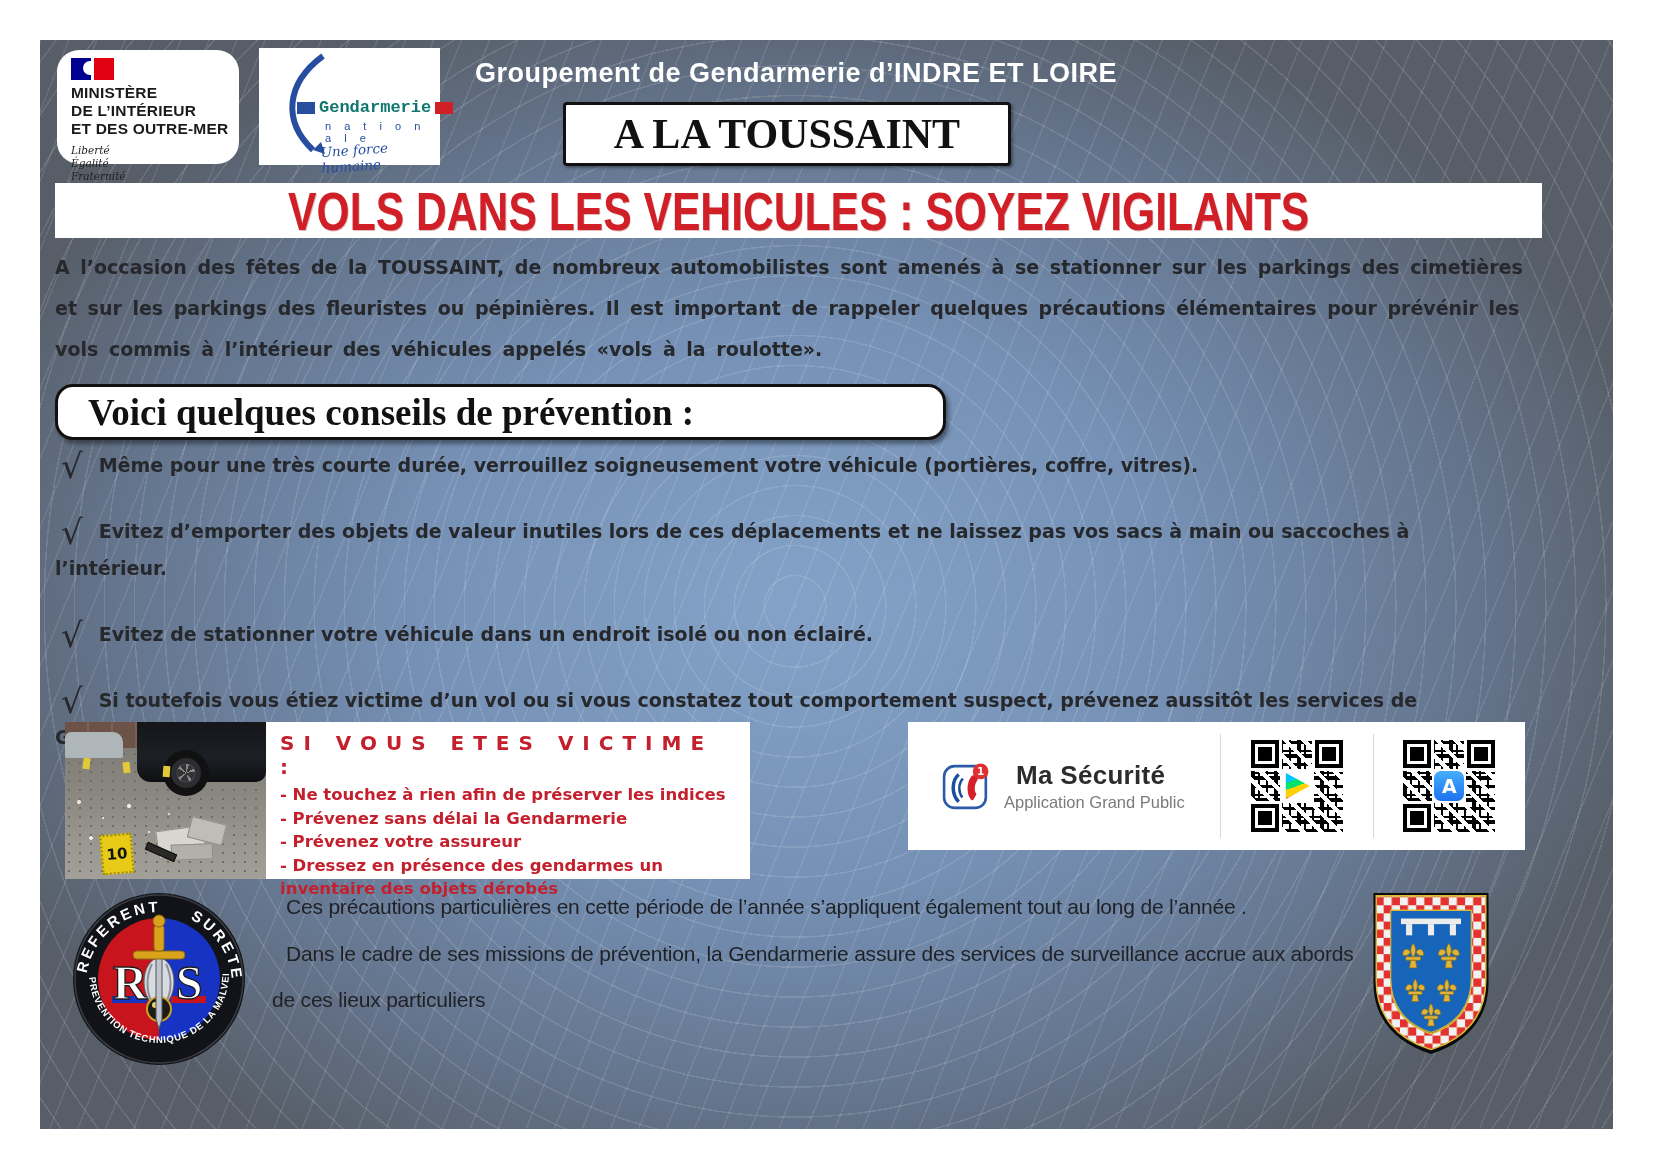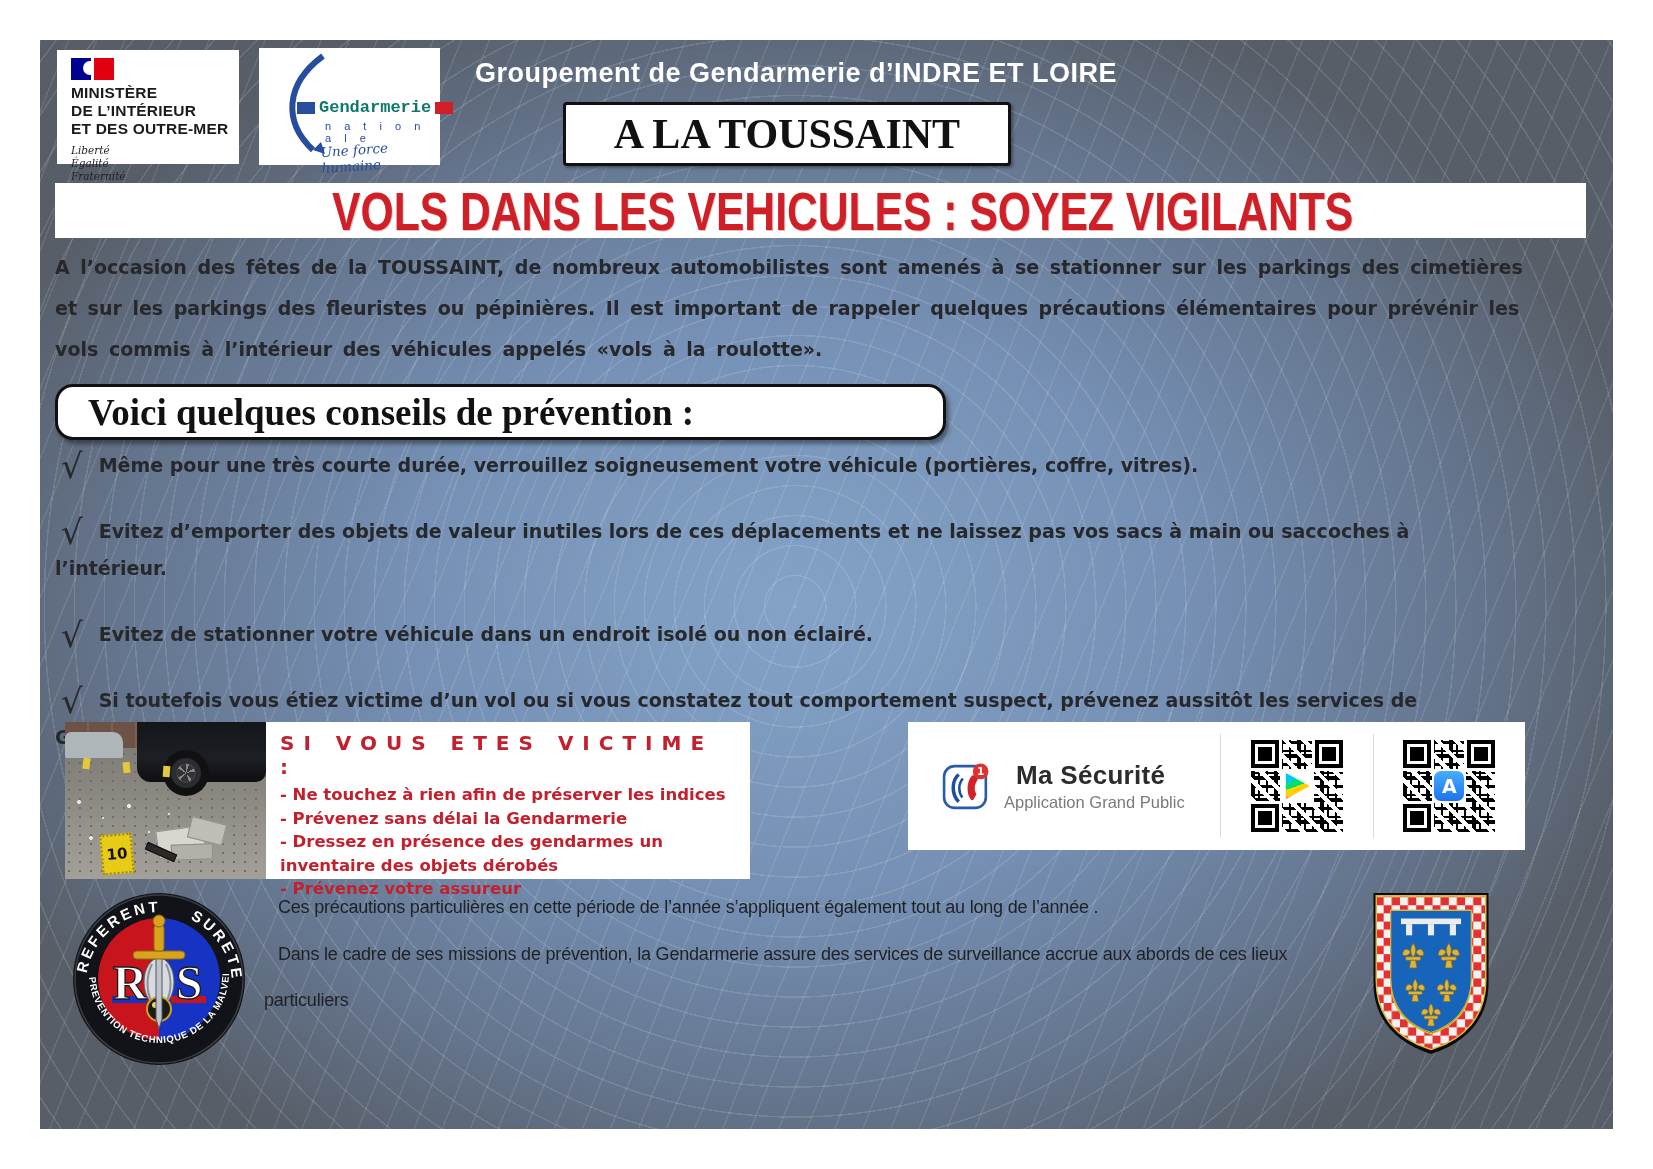--- a/index.html
+++ b/index.html
@@ -6,42 +6,42 @@
   body{font-family:"Liberation Sans",sans-serif;background:#ffffff;}
   .page{position:relative;width:1653px;height:1169px;background:#ffffff;overflow:hidden;}
   .bg{position:absolute;left:40px;top:40px;width:1573px;height:1089px;
       background:
         repeating-linear-gradient(112deg, rgba(255,255,255,0.10) 0 1.5px, transparent 1.5px 26px),
         repeating-radial-gradient(circle at 48% 52%, rgba(255,255,255,0.12) 0 1.5px, transparent 1.5px 30px),
         radial-gradient(ellipse 880px 640px at 48% 52%, #84a2c8 0%, #7590b4 45%, #64748c 78%, #575e68 100%);}
   .abs{position:absolute;}
   
   .whitebox{background:#fff;}
-  .min-logo{left:57px;top:50px;width:182px;height:114px;padding:8px 0 0 14px;box-sizing:border-box;}
+  .min-logo{left:57px;top:50px;width:182px;height:114px;padding:8px 0 0 14px;box-sizing:border-box;border-radius:22px;}
   .flag{display:flex;height:22px;width:46px;margin-bottom:4px;}
   .flag .b{width:20px;background:#000091;position:relative;overflow:hidden;}
   .flag .b::after{content:"";position:absolute;right:-6px;top:3px;width:14px;height:14px;background:#fff;border-radius:50%;}
   .flag .w{width:3px;background:#fff;}
   .flag .r{width:20px;background:#e1000f;}
   .min-name{font-weight:bold;color:#1a1a1a;font-size:15.5px;line-height:18px;letter-spacing:.2px;}
   .min-motto{font-family:"DejaVu Serif",serif;font-style:italic;font-size:10.5px;color:#222;line-height:13px;margin-top:6px;}
   .gn-logo{left:259px;top:48px;width:181px;height:117px;box-sizing:border-box;}
   .gn-swoosh{position:absolute;left:2px;top:2px;}
   .gn-row{position:absolute;left:38px;top:50px;display:flex;align-items:center;gap:4px;}
   .gn-sq{width:18px;height:12px;}
   .gn-name{color:#0f766e;font-weight:bold;font-size:17px;font-family:Liberation Mono, monospace;}
   .gn-nat{position:absolute;left:66px;top:72px;color:#274d9f;font-size:11px;letter-spacing:5px;}
   .gn-tag{position:absolute;left:62px;top:92px;color:#274d9f;font-family:"DejaVu Serif",serif;font-style:italic;font-size:13.5px;transform:rotate(-4deg);}
   
   .hdr-title{left:426px;top:58px;width:740px;text-align:center;color:#fff;font-weight:bold;font-size:27px;letter-spacing:.5px;}
   .toussaint{left:563px;top:102px;width:442px;height:58px;background:#fff;border:3px solid #111;border-radius:4px;
              display:flex;align-items:center;justify-content:center;
              font-family:"Liberation Serif",serif;font-weight:bold;font-size:42px;color:#111;box-shadow:2px 2px 3px rgba(0,0,0,.35);}
   
-  .redbar{left:55px;top:183px;width:1487px;height:55px;background:#fff;display:flex;align-items:center;justify-content:center;overflow:hidden;padding-left:44px;}
+  .redbar{left:55px;top:183px;width:1487px;height:55px;background:#fff;display:flex;align-items:center;justify-content:center;overflow:hidden;}
   .redbar span{display:inline-block;color:#d01f26;font-weight:bold;font-size:52px;letter-spacing:0px;transform:scale(.82,1.04);white-space:nowrap;text-shadow:1px 1px 0 rgba(120,0,0,.25);}
   
   .intro{left:55px;top:247px;width:1480px;font-family:"DejaVu Sans",sans-serif;font-weight:bold;font-size:19px;line-height:41px;color:#26282c;word-spacing:4px;}
   
   .advice-box{left:55px;top:384px;width:855px;height:50px;background:#fff;border:3.5px solid #111;border-radius:18px;
               display:flex;align-items:center;padding-left:30px;box-sizing:content-box;
               font-family:"Liberation Serif",serif;font-weight:bold;font-size:37px;color:#111;box-shadow:3px 4px 4px rgba(0,0,0,.4);text-align:center;}
   .bullets{left:55px;top:447px;width:1395px;color:#26282c;}
   .bullets p{margin:0 0 29px 0;font-family:"DejaVu Sans",sans-serif;font-weight:bold;font-size:19px;line-height:37px;text-indent:0;}
   .tick{display:inline-block;font-size:34px;font-weight:normal;transform:translateY(6px);margin:0 16px 0 6px;line-height:0;}
@@ -88,21 +88,21 @@
       repeating-linear-gradient(45deg, transparent 0 9px, #fff 9px 13px),
       repeating-linear-gradient(90deg,#000 0 4px,transparent 4px 7px,#000 7px 9px,transparent 9px 15px,#000 15px 17px,transparent 17px 23px),
       repeating-linear-gradient(0deg,#000 0 3px,transparent 3px 8px,#000 8px 12px,transparent 12px 14px,#000 14px 16px,transparent 16px 22px);}
   .fndr{position:absolute;width:20px;height:20px;border:4px solid #000;background:#fff;box-shadow:0 0 0 3px #fff;}
   .fndr::after{content:"";position:absolute;inset:3px;background:#000;}
   .fndr.tl{left:5px;top:5px;}.fndr.tr{right:5px;top:5px;}.fndr.bl{left:5px;bottom:5px;}
   .qr-center{position:absolute;left:50%;top:50%;transform:translate(-50%,-50%);background:#fff;width:34px;height:34px;display:flex;align-items:center;justify-content:center;}
   .play-tri{width:26px;height:26px;clip-path:polygon(8% 0, 100% 50%, 8% 100%);background:linear-gradient(160deg,#00c4ff 0 30%,#00e170 30% 50%,#ffd100 50% 72%,#ff4245 72% 100%);}
   .as-logo{width:30px;height:30px;border-radius:7px;background:linear-gradient(180deg,#45aefc,#1d72ee);color:#fff;font-weight:bold;font-size:19px;display:flex;align-items:center;justify-content:center;font-family:"DejaVu Sans",sans-serif;}
   
-  .footer{left:264px;top:884px;width:1090px;color:#1f2125;font-size:18px;line-height:46.5px;}
+  .footer{left:272px;top:884px;width:1090px;color:#1f2125;font-size:21px;line-height:46.5px;}
   .footer p{margin:0;text-indent:14px;letter-spacing:-.2px;}
   
   .rs{left:72px;top:892px;width:174px;height:174px;}
   .shield{left:1367px;top:889px;width:128px;height:168px;}
 </style>
 </head>
 <body>
 
 <div class="page">
   <div class="bg abs"></div>
@@ -179,22 +179,22 @@
       </div>
     <div class="ph-marker">
         <span>10</span>
       </div>
   </div>
 
   <div class="abs victim">
     <div class="victim-title">SI VOUS ETES VICTIME :</div>
     <p>- Ne touchez à rien afin de préserver les indices</p>
     <p>- Prévenez sans délai la Gendarmerie</p>
+    <p>- Prévenez votre assureur</p>
     <p>- Dressez en présence des gendarmes un inventaire des objets dérobés</p>
-    <p>- Prévenez votre assureur</p>
   </div>
 
   <div class="abs appbox">
     <div class="app-left">
       <svg width="48" height="48" viewBox="0 0 46 46">
         <rect x="2" y="4" width="40" height="40" rx="10" fill="#fff" stroke="#2b5aa6" stroke-width="2.5"></rect>
         <path d="M16,12 C9,18 9,31 16,38" stroke="#1d4f9e" stroke-width="3.4" fill="none"></path>
         <path d="M20,16 C15.5,21 15.5,29 19.5,34" stroke="#1d4f9e" stroke-width="2.4" fill="none"></path>
         <path d="M27,35 C23.5,30 23.5,20 28,14 C30,11.5 33.5,13 34.5,16 L32,21 C31,25 31,27.5 33,31 L30.5,35.5 C29.5,37.5 28,37 27,35 Z" fill="#d3202a"></path>
         <circle cx="37" cy="9" r="7.5" fill="#e03131"></circle>

